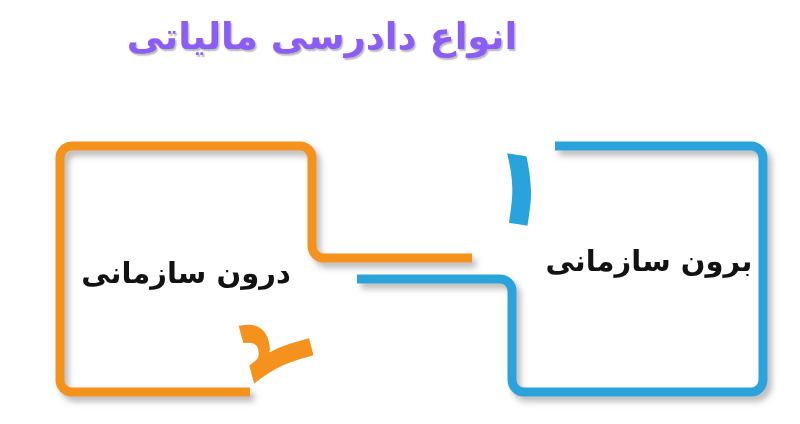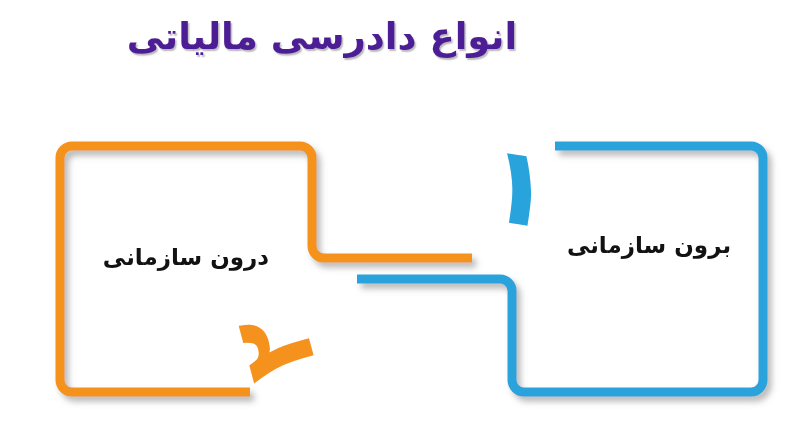--- a/index.html
+++ b/index.html
@@ -25,44 +25,45 @@
     top: 6px;
     width: 644px;
     text-align: center;
     direction: rtl;
     unicode-bidi: isolate;
     font-family: "DejaVu Sans", "Liberation Sans", sans-serif;
     font-weight: bold;
     font-size: 37px;
     line-height: 62px;
     letter-spacing: 0px;
-    color: #4c1d95;
+    color: #8b5cf6;
     text-shadow: 1.5px 1.5px 1.5px rgba(130,130,130,0.55);
     white-space: nowrap;
   }
   
   #frames {
     position: absolute;
     left: 0;
     top: 0;
     width: 800px;
     height: 424px;
   }
   
   .box-label {
     position: absolute;
     direction: rtl;
     unicode-bidi: isolate;
     font-family: "DejaVu Sans", "Liberation Sans", sans-serif;
     font-weight: bold;
-    font-size: 23px;
+    font-size: 29px;
     line-height: 34px;
     color: #121212;
     white-space: nowrap;
     text-align: center;
+    margin-top: 16px;
   }
   #label-inside {
     left: 62px;
     top: 240px;
     width: 248px;
   }
   #label-outside {
     left: 530px;
     top: 228px;
     width: 238px;

